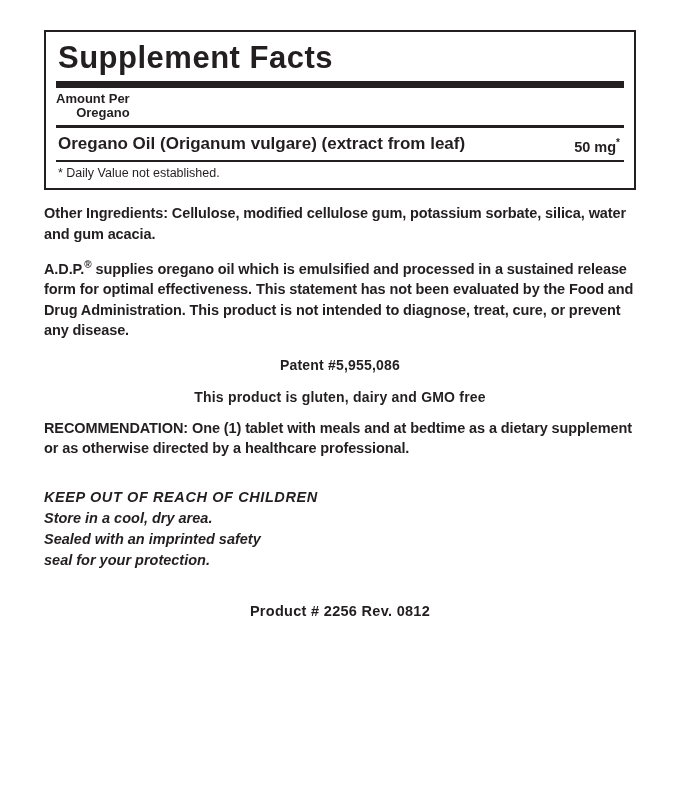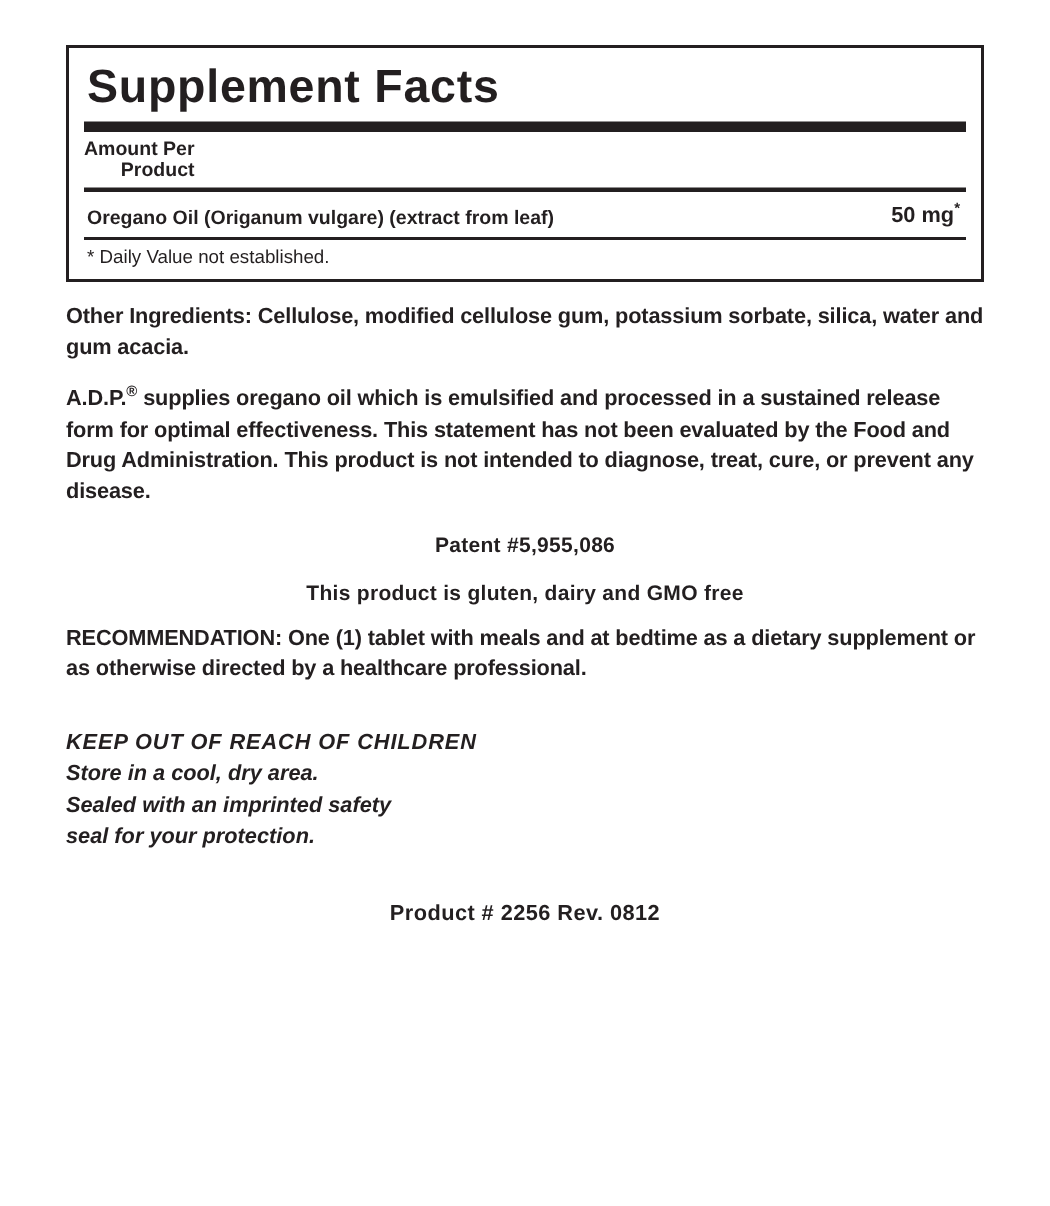--- a/index.html
+++ b/index.html
@@ -12,21 +12,21 @@
     height: 804px;
     font-family: "Liberation Sans", sans-serif;
     color: #231f20;
     -webkit-font-smoothing: none;
   }
   .page {
     position: relative;
     width: 700px;
     height: 600px;
     box-sizing: border-box;
-    padding: 30px 44px 0 44px;
+    padding: 30px 64px 0 44px;
   }
 
   
   .sf-panel {
     border: 2px solid #231f20;
     box-sizing: border-box;
     padding: 8px 10px 6px 10px;
   }
   .sf-title {
     font-size: 31px;
@@ -63,21 +63,21 @@
     text-align: right;
     line-height: 1.15;
   }
   .sf-row {
     display: flex;
     align-items: flex-end;
     justify-content: space-between;
     padding: 6px 4px 6px 2px;
   }
   .sf-row .name {
-    font-size: 13px;
+    font-size: 17px;
     font-weight: bold;
   }
   .sf-row .amt {
     font-size: 14.5px;
     font-weight: bold;
     white-space: nowrap;
   }
   .sf-footnote {
     font-size: 12.5px;
     font-weight: normal;
@@ -129,21 +129,21 @@
 <div class="page">
 
   <div class="sf-panel">
     <div class="sf-title">Supplement Facts</div>
 
     <div class="rule-thick"></div>
 
     <div class="sf-amount-head">
       <div class="txt">
         <div>Amount Per</div>
-        <div>Product</div>
+        <div>Oregano</div>
       </div>
     </div>
 
     <div class="rule-med"></div>
 
     <div class="sf-row">
       <div class="name">Oregano Oil (Origanum vulgare) (extract from leaf)</div>
       <div class="amt"><span>50 mg</span><span class="sup">*</span></div>
     </div>
 

